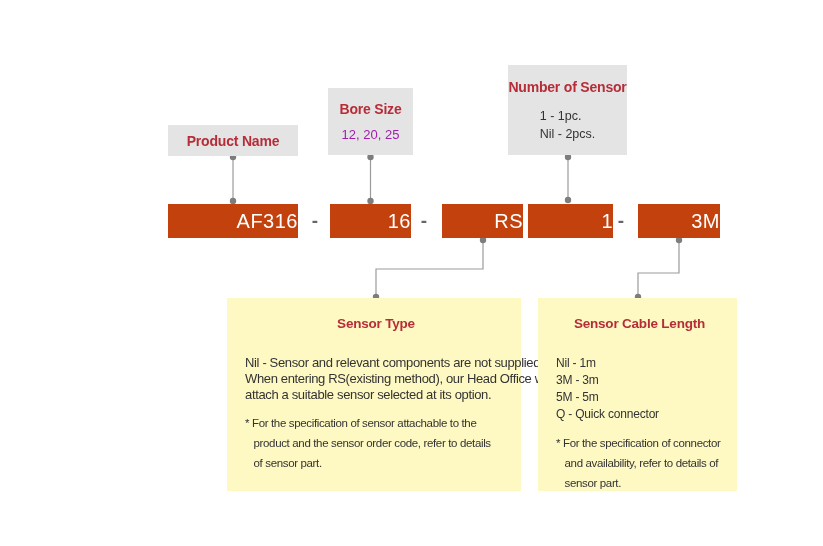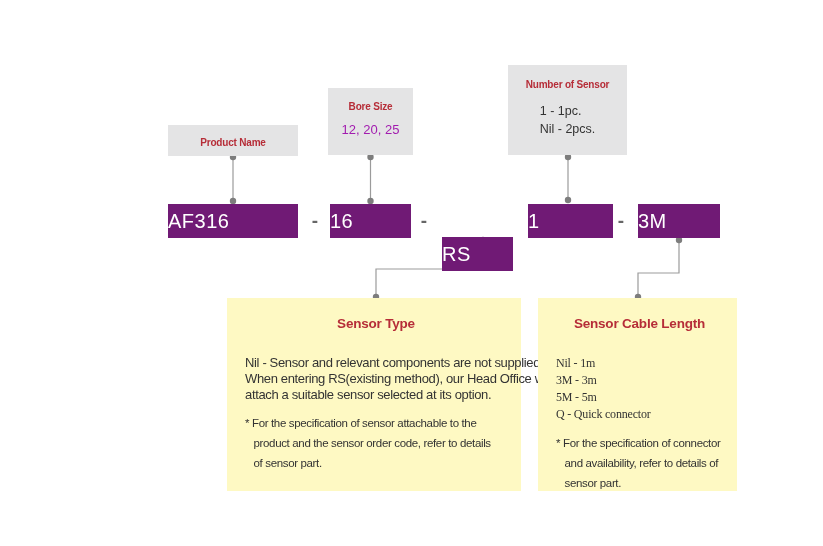--- a/index.html
+++ b/index.html
@@ -18,50 +18,50 @@
 
   
   .label-box {
     background: #e4e4e5;
     text-align: center;
     color: #333;
   }
   .label-title {
     color: #b62d38;
     font-weight: 700;
-    font-size: 10px;
+    font-size: 14px;
     letter-spacing: -0.2px;
   }
   .label-product { left: 168px; top: 125px; width: 130px; height: 31px; line-height: 31px; }
   .label-bore   { left: 328px; top: 88px;  width: 85px;  height: 67px; padding-top: 13px; }
   .label-bore .label-value { margin-top: 10px; font-size: 13px; color: #a21caf; }
   .label-count  { left: 508px; top: 65px;  width: 119px; height: 90px; padding-top: 14px; }
   .label-count .label-options {
     margin: 12px auto 0 auto;
     width: fit-content;
     text-align: left;
     font-size: 12.5px;
     line-height: 18px;
     color: #333;
     white-space: pre;
   }
 
   
   .code-box {
     top: 204px; height: 34px;
-    background: #701a75;
+    background: #c2410c;
     color: #ffffff;
     font-size: 20px;
     line-height: 34px;
-    text-align: left;
+    text-align: right;
     letter-spacing: 0.5px;
   }
   .seg0 { left: 168px; width: 130px; }
   .seg1 { left: 330px; width: 81px; }
-  .seg2 { left: 442px; width: 71px; margin-top: 33px; }
+  .seg2 { left: 442px; width: 81px; }
   .seg3 { left: 528px; width: 85px; }
   .seg4 { left: 638px; width: 82px; }
   .dash {
     top: 204px; height: 34px; width: 24px;
     line-height: 33px;
     text-align: center;
     color: #666666;
     font-size: 19px;
     font-weight: 700;
   }
@@ -92,21 +92,20 @@
     letter-spacing: -0.35px;
     white-space: pre;
     color: #333;
   }
   .panel-options {
     font-size: 12px;
     line-height: 17px;
     letter-spacing: -0.2px;
     white-space: pre;
     color: #333;
-    font-family: Liberation Serif, serif;
   }
   .panel-note {
     margin-top: 10px;
     font-size: 11.5px;
     line-height: 20px;
     letter-spacing: -0.35px;
     white-space: pre;
     color: #333;
   }
 </style>

